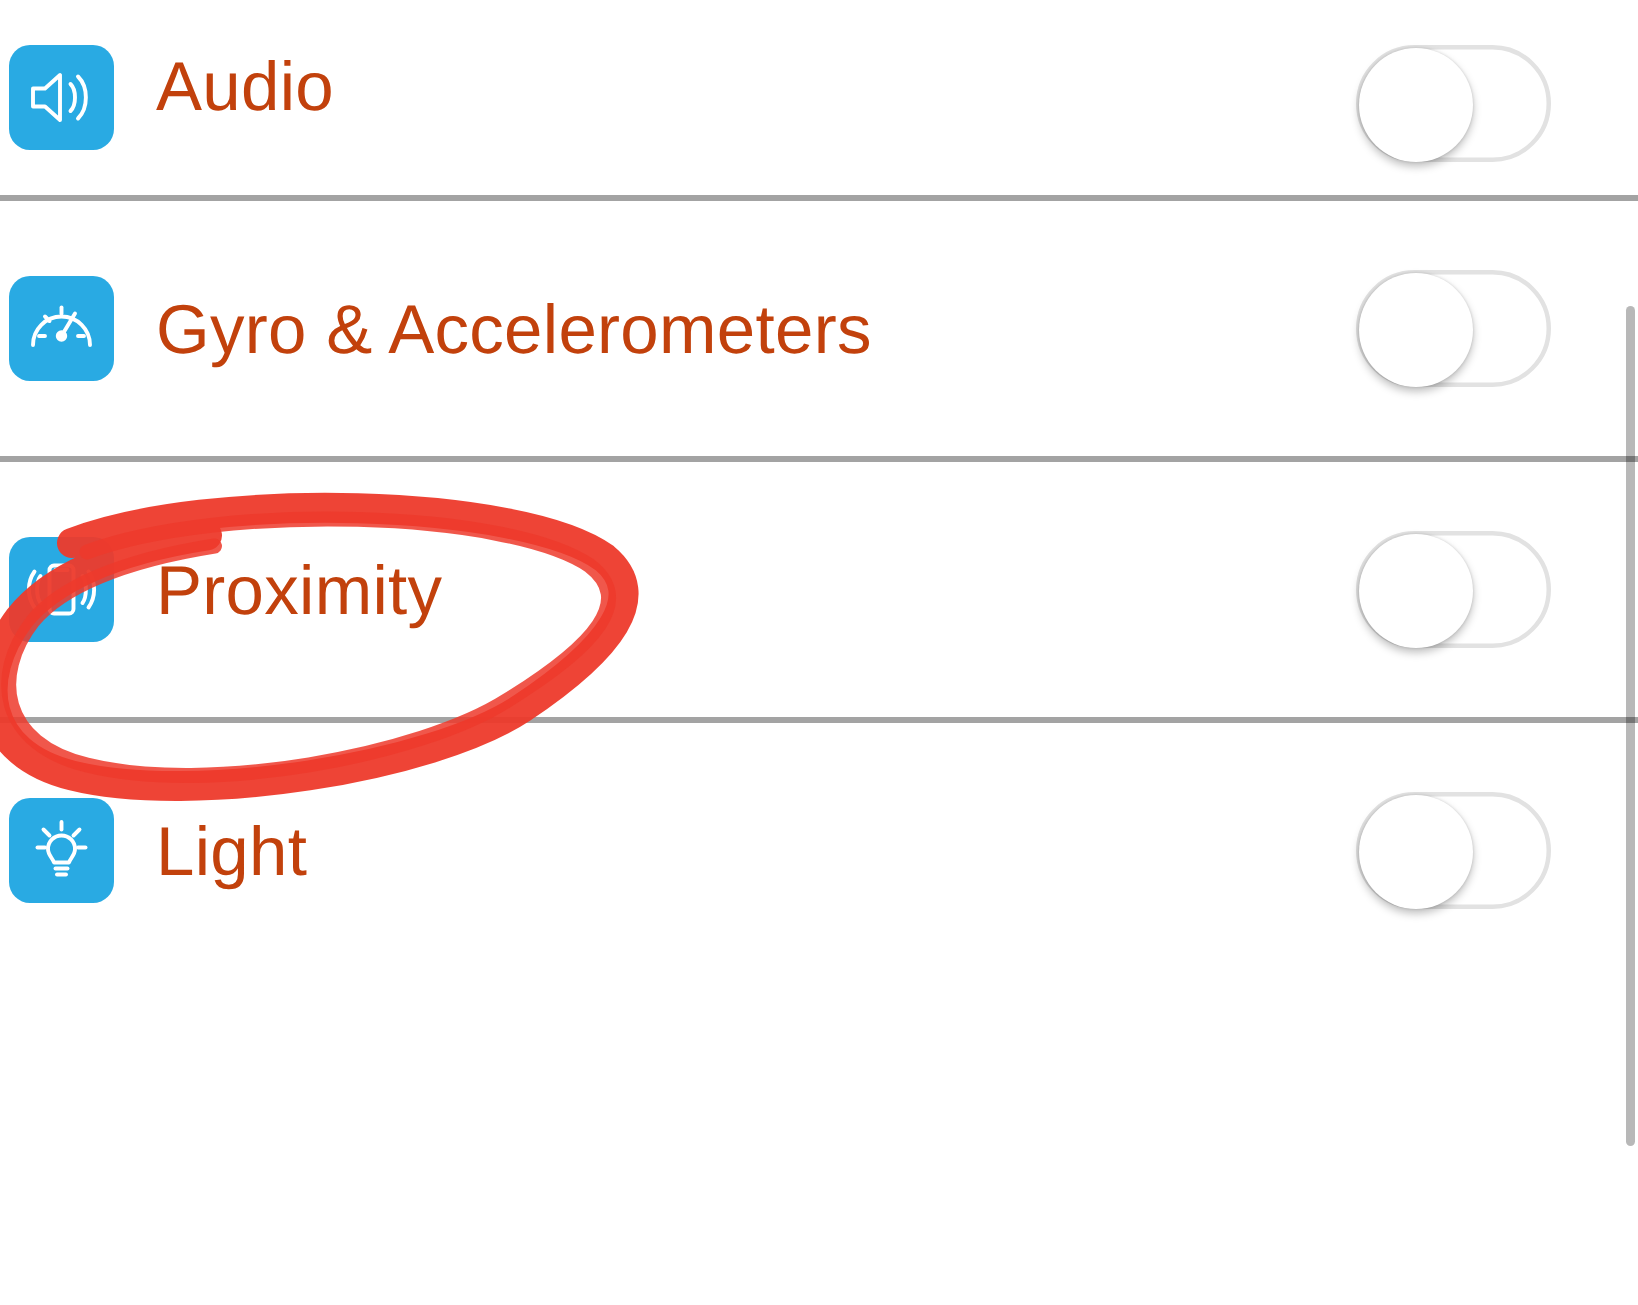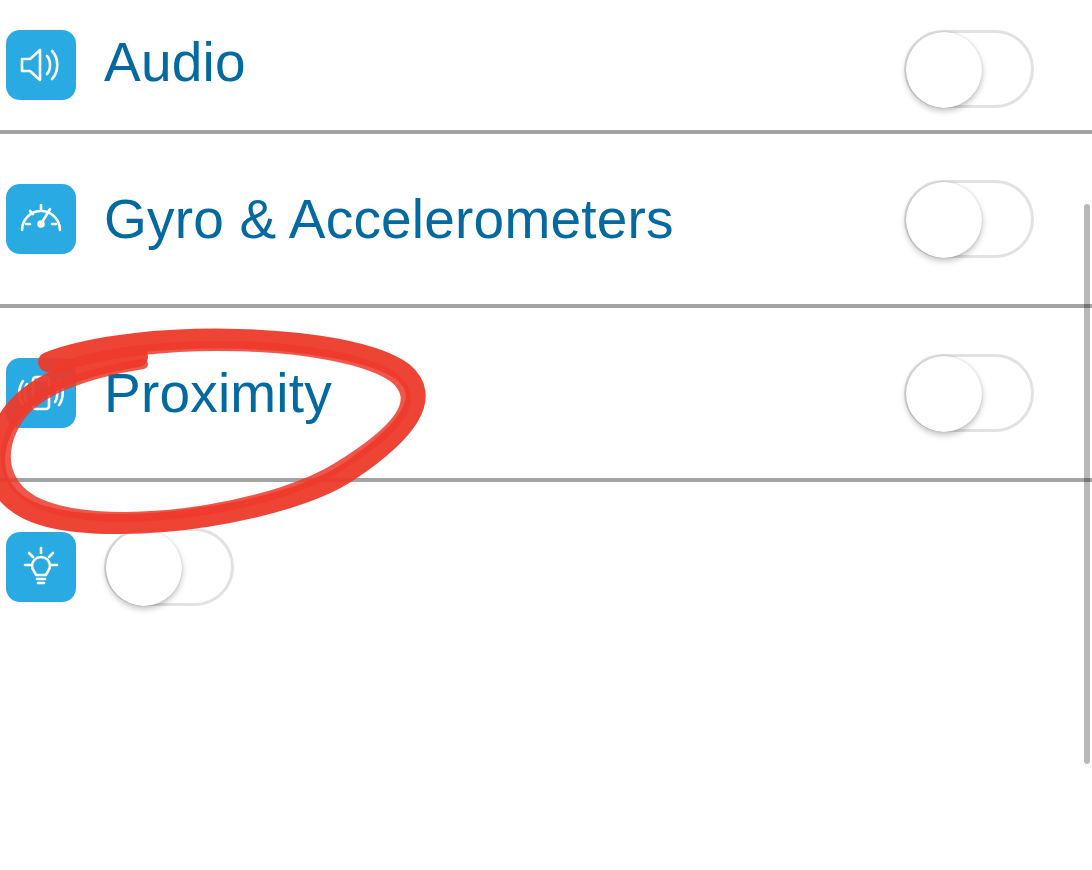--- a/index.html
+++ b/index.html
@@ -33,23 +33,23 @@
     background: #29aae3;
     display: flex;
     align-items: center;
     justify-content: center;
     flex-shrink: 0;
     margin-right: 28px;
   }
   .icon-box svg { display: block; }
   .label {
     flex: 1 1 auto;
-    font-size: 55px;
+    font-size: 46px;
     letter-spacing: 0.2px;
-    color: #0369a1;
+    color: #c2410c;
   }
   
   .toggle {
     position: relative;
     width: 130px;
     height: 78px;
     border-radius: 40px;
     background: #ffffff;
     border: 3px solid #e2e2e2;
     flex-shrink: 0;
@@ -154,20 +154,21 @@
         <path d="M24 14 C19 14 15 18 15 23 C15 27 18 29 19 32 L29 32 C30 29 33 27 33 23 C33 18 29 14 24 14 Z"></path>
         <line x1="20" y1="36" x2="28" y2="36"></line>
         <line x1="21" y1="40" x2="27" y2="40"></line>
         <line x1="24" y1="5" x2="24" y2="10"></line>
         <line x1="8" y1="22" x2="13" y2="22"></line>
         <line x1="35" y1="22" x2="40" y2="22"></line>
         <line x1="12" y1="10" x2="16" y2="14"></line>
         <line x1="36" y1="10" x2="32" y2="14"></line>
       </svg>
     </div>
+    <div class="label">Light</div>
     <div class="toggle">
       <div class="knob"></div>
     </div>
   </div>
 
 </div>
 
 <div class="scrollbar"></div>
 
 <div class="annotation">

